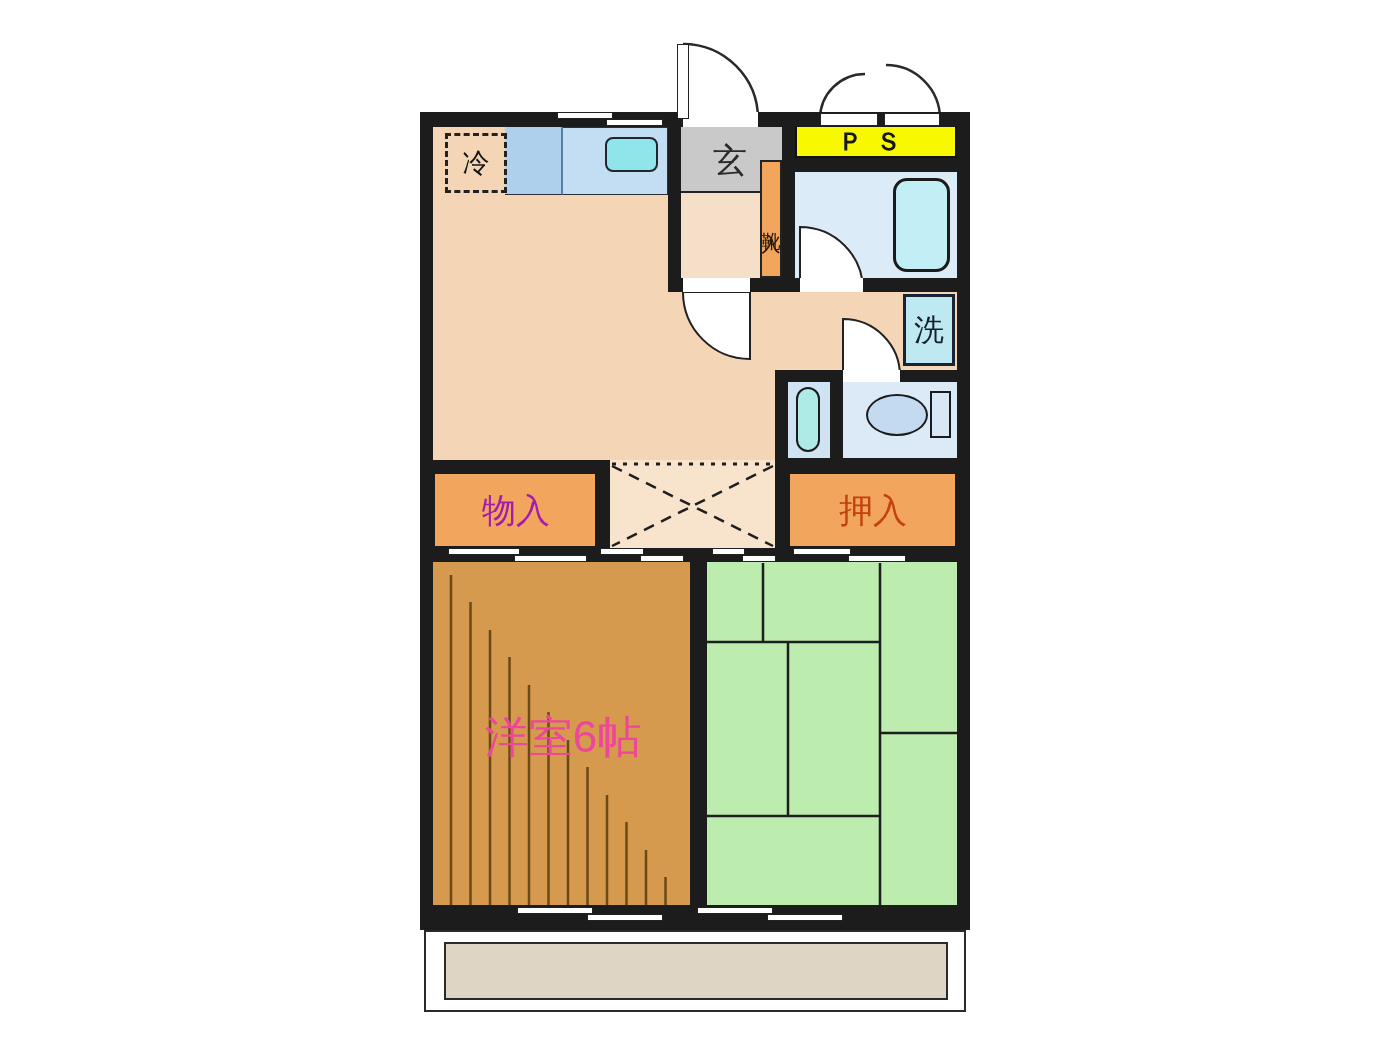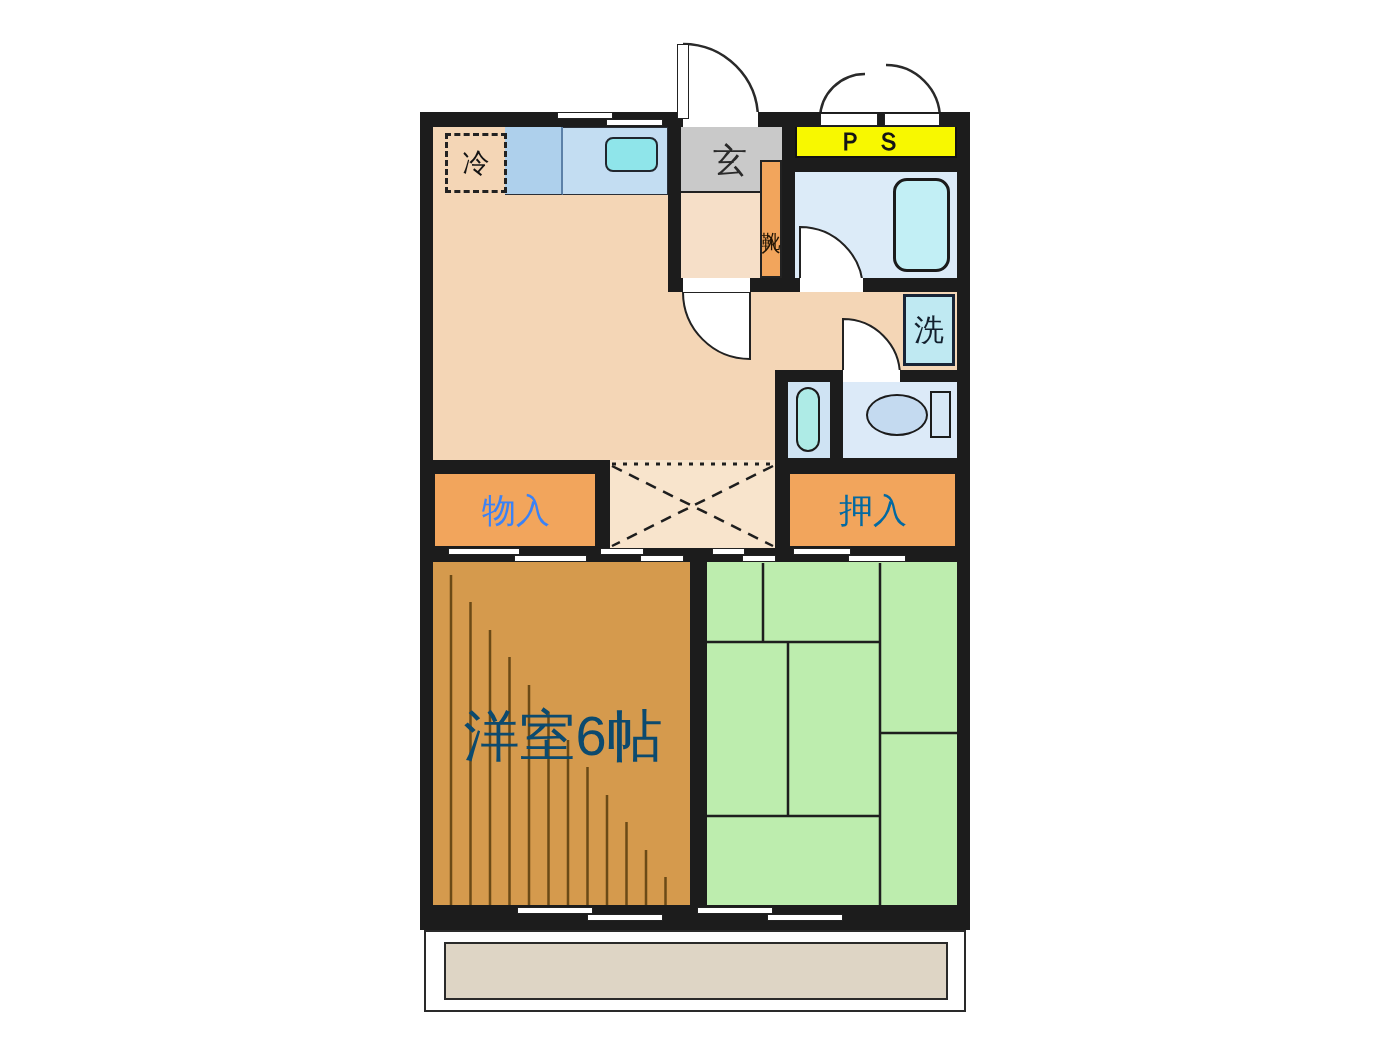--- a/index.html
+++ b/index.html
@@ -110,17 +110,17 @@
   <div class="sym" style="left:517px;top:907px;width:76px;height:7px;"></div>
   <div class="sym" style="left:587px;top:914px;width:76px;height:7px;"></div>
   <div class="sym" style="left:697px;top:907px;width:76px;height:7px;"></div>
   <div class="sym" style="left:767px;top:914px;width:76px;height:7px;"></div>
 
   <div class="lbl" style="left:730px;top:161px;font-size:34px;color:#2a2a2a;">玄</div>
   <div class="lbl" style="left:771px;top:219px;font-size:19px;writing-mode:vertical-rl;text-orientation:upright;letter-spacing:2px;color:#221505;">靴入</div>
   <div class="lbl" style="left:876px;top:141px;font-size:25px;font-weight:bold;letter-spacing:13px;color:#151515;">ＰＳ</div>
   <div class="lbl" style="left:476px;top:163px;font-size:27px;">冷</div>
   <div class="lbl" style="left:929px;top:330px;font-size:30px;color:#13202e;">洗</div>
-  <div class="lbl" style="left:516px;top:511px;font-size:34px;color:#3b82f6;">物入</div>
-  <div class="lbl" style="left:873px;top:511px;font-size:34px;color:#0369a1;">押入</div>
-  <div class="lbl" style="left:563px;top:737px;font-size:56px;color:#0c4a6e;">洋室6帖</div>
+  <div class="lbl" style="left:516px;top:511px;font-size:34px;color:#a21caf;">物入</div>
+  <div class="lbl" style="left:873px;top:511px;font-size:34px;color:#c2410c;">押入</div>
+  <div class="lbl" style="left:563px;top:737px;font-size:44px;color:#ec4899;">洋室6帖</div>
 
 </div>
 
 </body></html>

